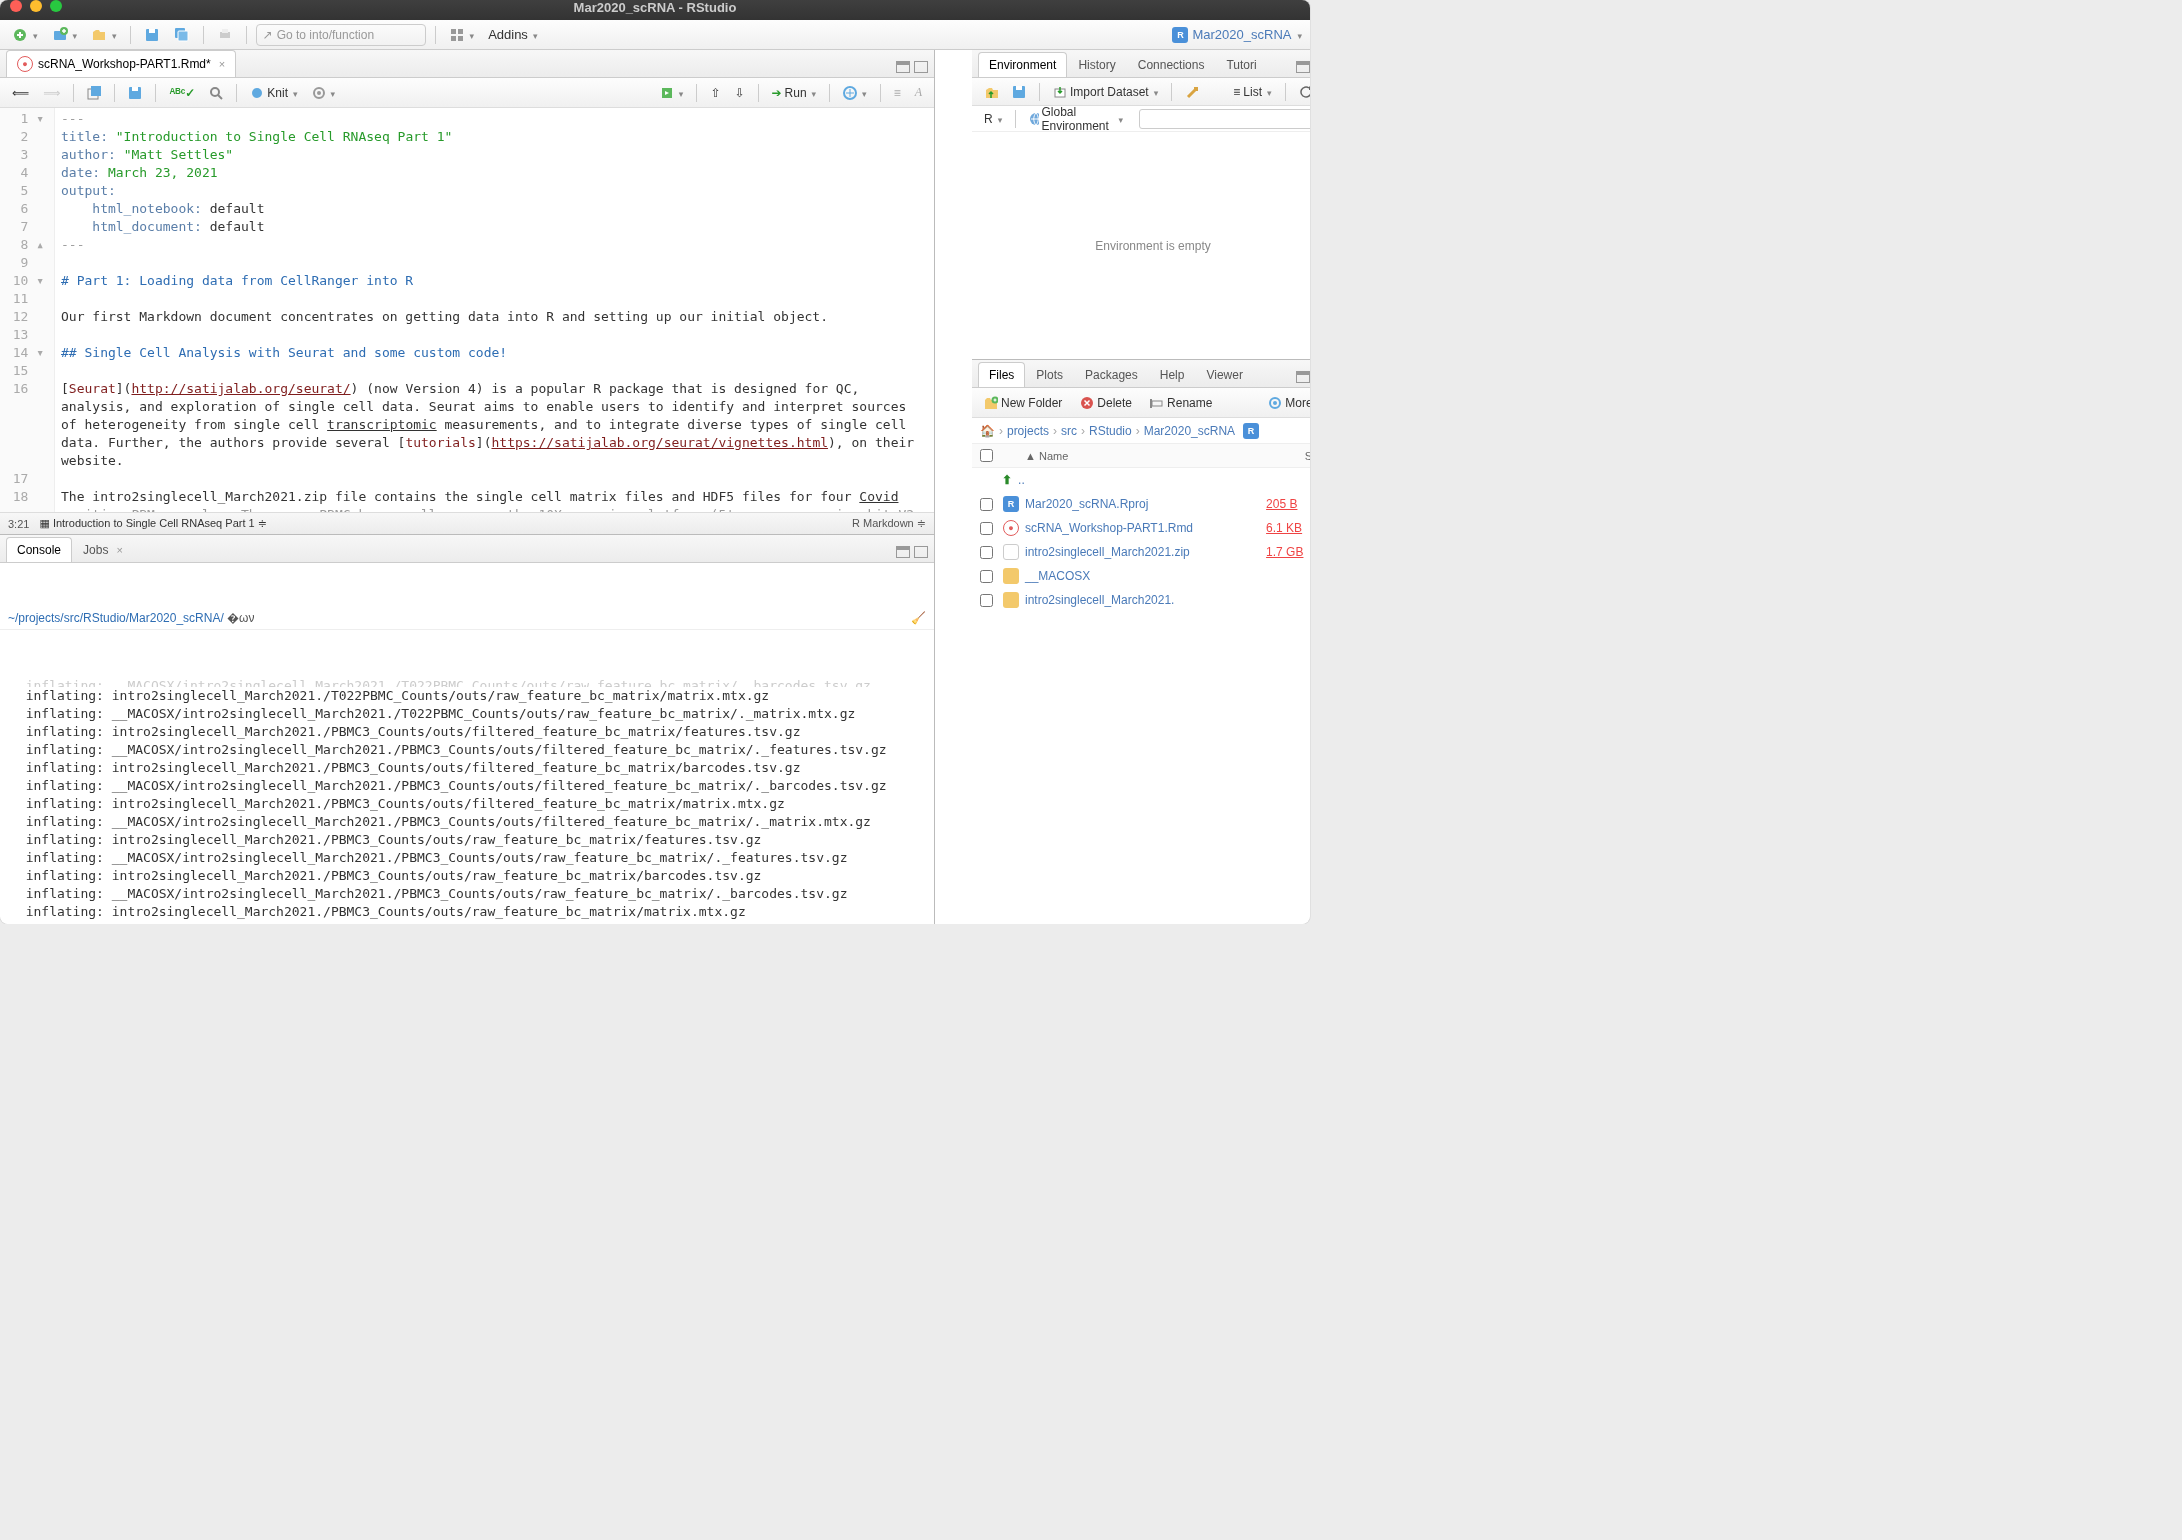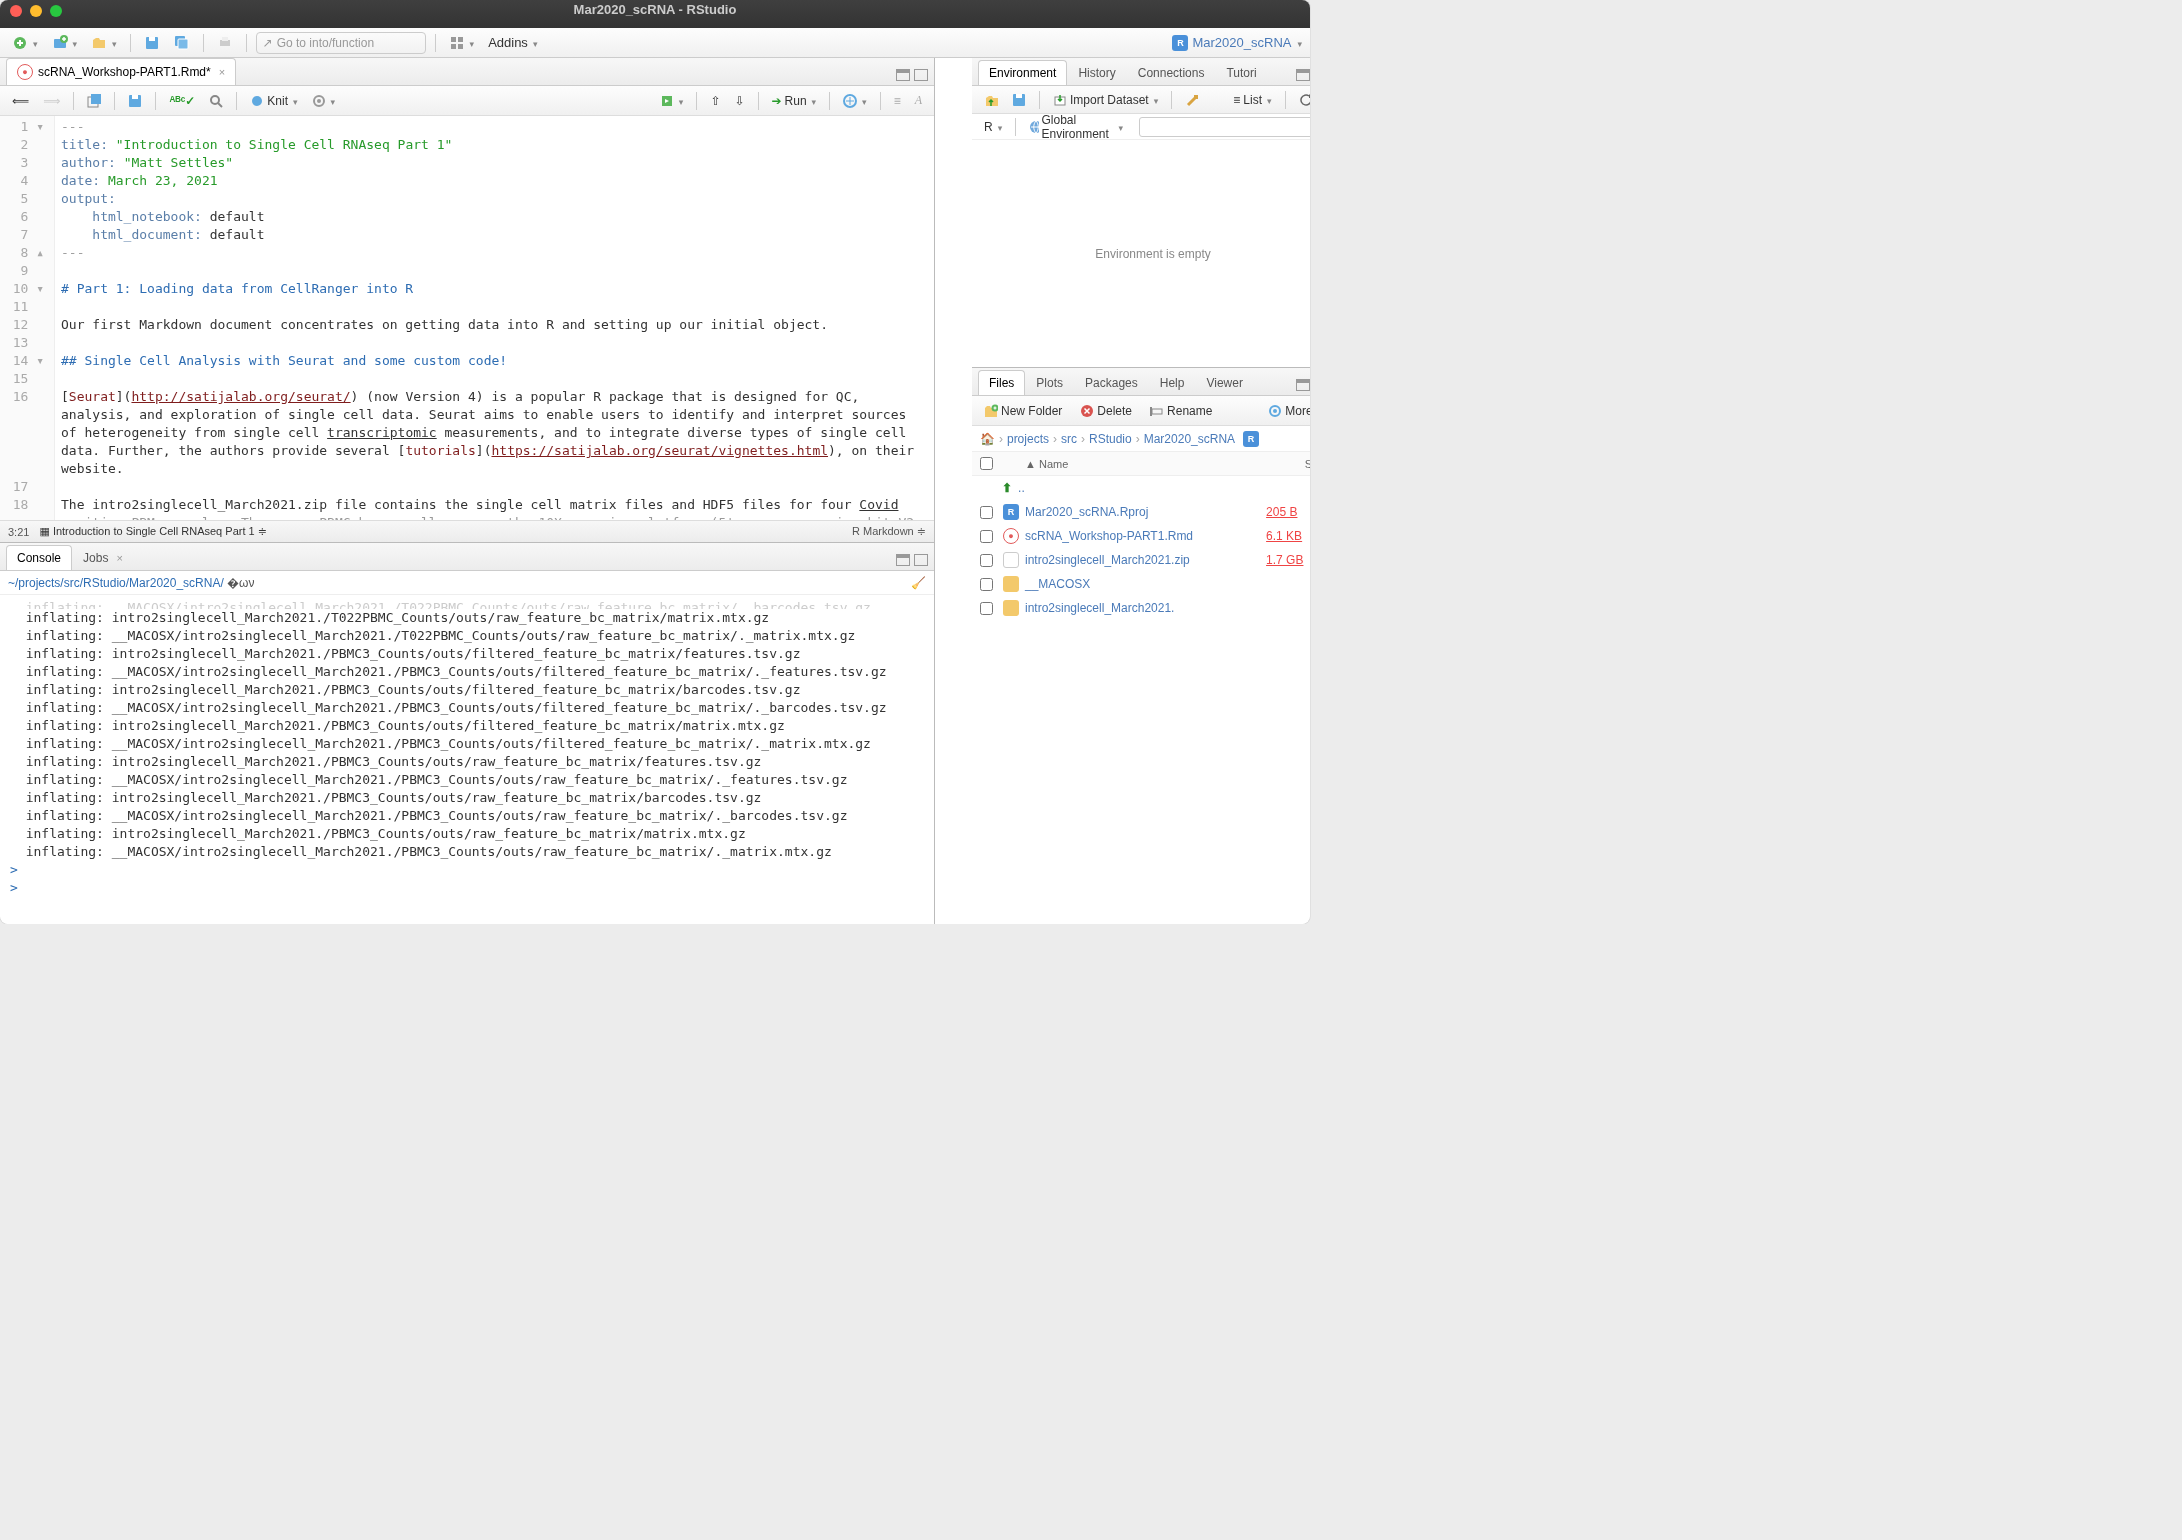--- a/index.html
+++ b/index.html
@@ -1,18 +1,18 @@
 <!DOCTYPE html>
 <html><head>
 <meta charset="utf-8">
 <style>
 * { box-sizing: border-box; margin: 0; padding: 0; }
 body { font-family: -apple-system, "Lucida Grande", Arial, sans-serif; font-size: 13px; background: #ececec; color: #333; user-select: none; }
 .window { width: 1310px; height: 924px; background: #fff; border-radius: 8px; overflow: hidden; display: flex; flex-direction: column; box-shadow: 0 0 1px rgba(0,0,0,0.5); }
-.titlebar { height: 28px; background: linear-gradient(#3f3f3f,#333); display: flex; align-items: flex-end; padding: 11px 10px; position: relative; }
+.titlebar { height: 20px; background: linear-gradient(#3f3f3f,#333); display: flex; align-items: flex-start; padding: 0 10px; position: relative; }
 .traffic { display: flex; gap: 8px; }
 .dot { width: 12px; height: 12px; border-radius: 50%; }
 .dot.red { background: #ff5f57; }
 .dot.yellow { background: #ffbd2e; }
 .dot.green { background: #28c840; }
 .title { position: absolute; left: 0; right: 0; text-align: center; color: #ccc; font-weight: 600; font-size: 13px; }
 .main-toolbar { height: 30px; background: linear-gradient(#fdfdfd,#f0f0f0); border-bottom: 1px solid #ccc; display: flex; align-items: center; padding: 0 8px; gap: 6px; }
 .tb-btn { display: inline-flex; align-items: center; gap: 3px; padding: 2px 4px; border-radius: 3px; cursor: pointer; }
 .tb-sep { width: 1px; height: 18px; background: #ccc; margin: 0 3px; }
 .goto { flex: 0 0 170px; height: 22px; border: 1px solid #ccc; border-radius: 4px; padding: 0 6px; display: flex; align-items: center; color: #999; font-size: 12px; gap: 4px; }
@@ -235,21 +235,21 @@
           <div class="gutter"><span class="g">1 ▾</span><span class="g">2  </span><span class="g">3  </span><span class="g">4  </span><span class="g">5  </span><span class="g">6  </span><span class="g">7  </span><span class="g">8 ▴</span><span class="g">9  </span><span class="g">10 ▾</span><span class="g">11  </span><span class="g">12  </span><span class="g">13  </span><span class="g">14 ▾</span><span class="g">15  </span><span class="g">16  </span><span class="g">   </span><span class="g">   </span><span class="g">   </span><span class="g">   </span><span class="g">17  </span><span class="g">18  </span><span class="g">   </span></div>
           <div class="code"><span class="l c-gray">---</span><span class="l"><span class="c-steel">title:</span> <span class="c-green">"Introduction to Single Cell RNAseq Part 1"</span></span><span class="l"><span class="c-steel">author:</span> <span class="c-green">"Matt Settles"</span></span><span class="l"><span class="c-steel">date:</span> <span class="c-green">March 23, 2021</span></span><span class="l"><span class="c-steel">output:</span></span><span class="l"><span class="c-steel">    html_notebook:</span> default</span><span class="l"><span class="c-steel">    html_document:</span> default</span><span class="l c-gray">---</span><span class="l"> </span><span class="l c-blue"># Part 1: Loading data from CellRanger into R</span><span class="l"> </span><span class="l">Our first Markdown document concentrates on getting data into R and setting up our initial object.</span><span class="l"> </span><span class="l c-blue">## Single Cell Analysis with Seurat and some custom code!</span><span class="l"> </span><span class="l">[<span class="c-navy">Seurat</span>](<span class="c-navy" style="text-decoration:underline">http://satijalab.org/seurat/</span>) (now Version 4) is a popular R package that is designed for QC,</span><span class="l">analysis, and exploration of single cell data. Seurat aims to enable users to identify and interpret sources</span><span class="l">of heterogeneity from single cell <span style="text-decoration:underline">transcriptomic</span> measurements, and to integrate diverse types of single cell</span><span class="l">data. Further, the authors provide several [<span class="c-navy">tutorials</span>](<span class="c-navy" style="text-decoration:underline">https://satijalab.org/seurat/vignettes.html</span>), on their</span><span class="l">website.</span><span class="l"> </span><span class="l">The intro2singlecell_March2021.zip file contains the single cell matrix files and HDF5 files for four <span style="text-decoration:underline">Covid</span></span><span class="l" style="color:#999">positive PBMc samples. These are PBMC human cells ran on the 10X genomics platform (5' gene expression kit V2</span></div>
         </div>
         <div class="statusbar">
           <span>3:21</span>
           <span style="color:#333">▦ <span>Introduction to Single Cell RNAseq Part 1</span> ≑</span>
           <span class="right"><span>R Markdown</span> ≑</span>
         </div>
       </div>
 
-      <div class="pane" style="flex:1;">
+      <div class="pane" style="flex:1;gap:43px;">
         <div class="tabs">
           <div class="tab active">
               <span>Console</span>
             </div>
           <div class="tab">
               <span>Jobs</span>
               <span class="x">×</span>
             </div>
           <div class="min-max">
             <span style="border-top-width:4px;"></span>

